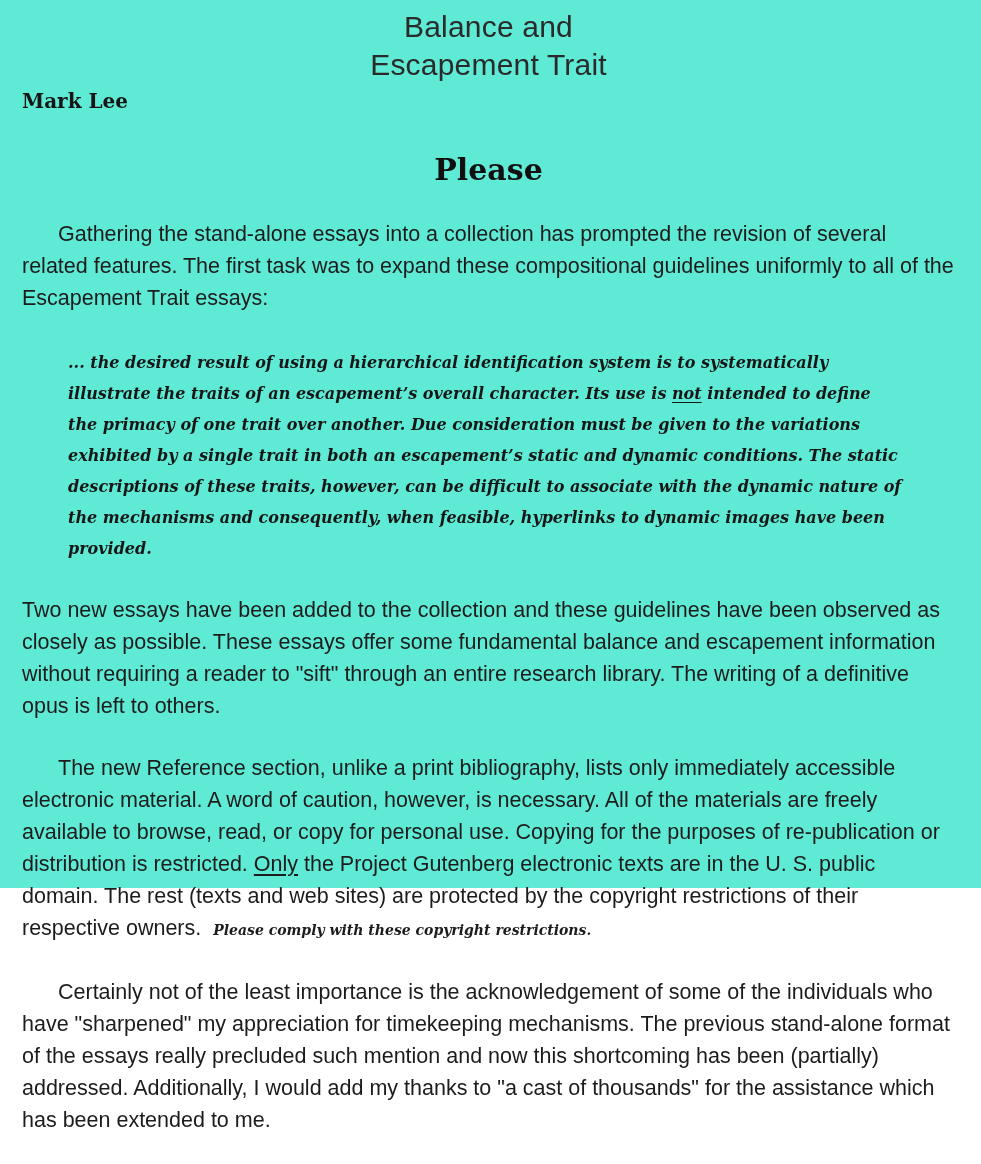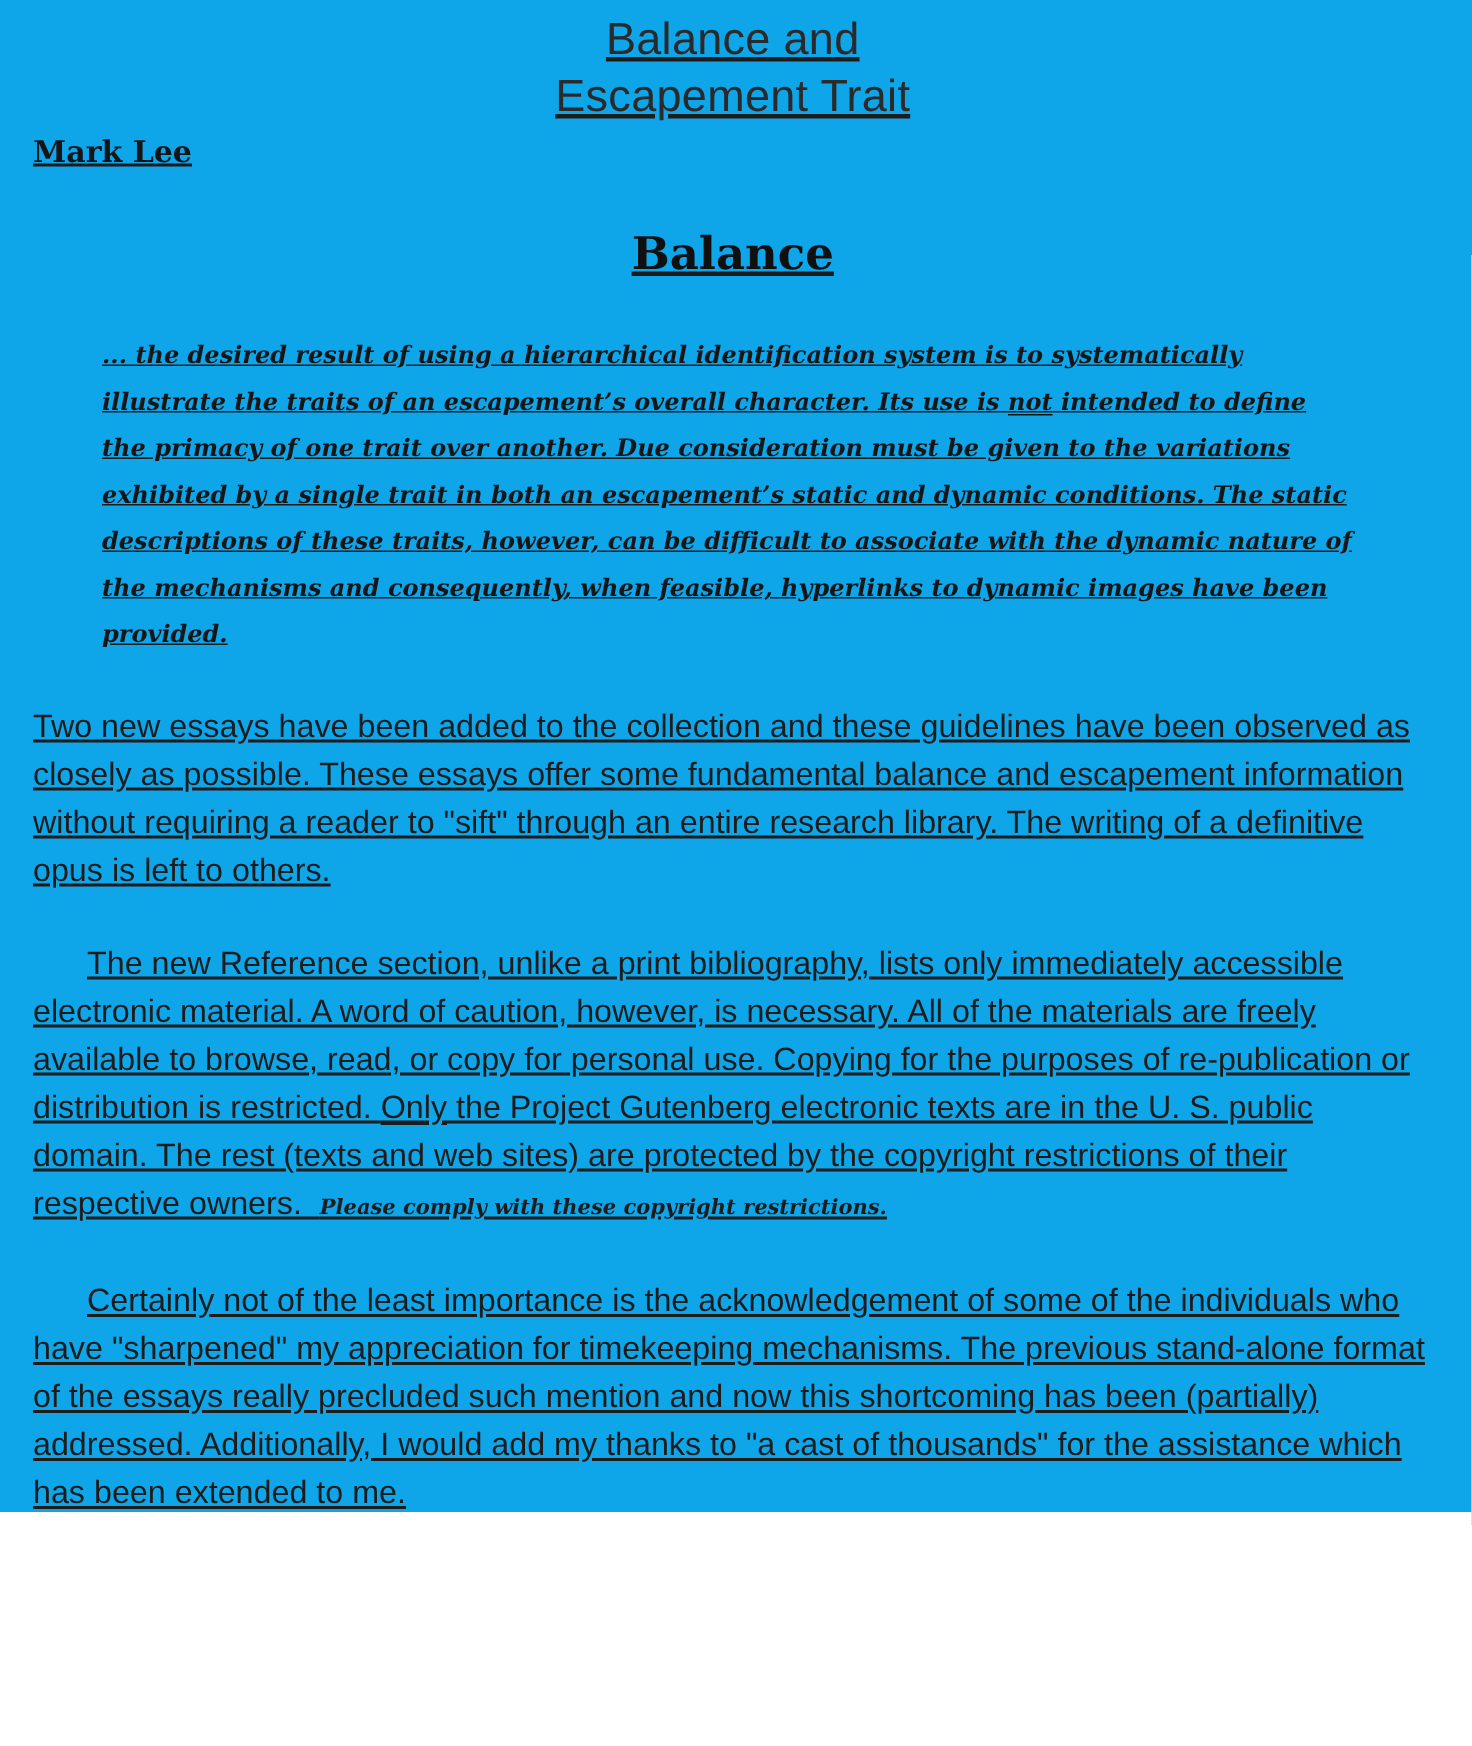--- a/index.html
+++ b/index.html
@@ -5,25 +5,24 @@
   * { margin: 0; padding: 0; box-sizing: border-box; }
   html, body { background: #ffffff; }
   body {
     width: 981px;
     height: 1164px;
     overflow: hidden;
     font-family: "Liberation Sans", sans-serif;
   }
   .page {
     width: 981px;
-    height: 1008px;
-    background: #0ea5e9;
+    height: 888px;
+    background: #5eead4;
     color: #1c1c1c;
     padding: 8px 26px 0 22px;
-    text-decoration: underline;
   }
   .doc-title {
     font-family: "Liberation Sans", sans-serif;
     font-weight: 400;
     font-size: 30px;
     line-height: 38px;
     text-align: center;
     color: #2a2a2a;
     letter-spacing: 0.2px;
   }
@@ -76,22 +75,23 @@
 <main class="page">
 
   <header>
     <h1 class="doc-title">
       <span class="title-line">Balance and</span>
       <span class="title-line">Escapement Trait</span>
     </h1>
     <div class="doc-author">Mark Lee</div>
   </header>
 
-  <h2 class="section-heading">Balance</h2>
+  <h2 class="section-heading">Please</h2>
 
+  <p class="body-para indent">Gathering the stand-alone essays into a collection has prompted the revision of several related features. The first task was to expand these compositional guidelines uniformly to all of the Escapement Trait essays:</p>
 
   <blockquote class="quote"><span>... the desired result of using a hierarchical identification system is to systematically illustrate the traits of an escapement’s overall character. Its use is </span><span class="seg-underline">not</span><span> intended to define the primacy of one trait over another. Due consideration must be given to the variations exhibited by a single trait in both an escapement’s static and dynamic conditions. The static descriptions of these traits, however, can be difficult to associate with the dynamic nature of the mechanisms and consequently, when feasible, hyperlinks to dynamic images have been provided.</span></blockquote>
 
   <p class="body-para">Two new essays have been added to the collection and these guidelines have been observed as closely as possible. These essays offer some fundamental balance and escapement information without requiring a reader to "sift" through an entire research library. The writing of a definitive opus is left to others.</p>
 
   <p class="body-para indent"><span>The new Reference section, unlike a print bibliography, lists only immediately accessible electronic material. A word of caution, however, is necessary. All of the materials are freely available to browse, read, or copy for personal use. Copying for the purposes of re-publication or distribution is restricted. </span><span class="seg-underline">Only</span><span> the Project Gutenberg electronic texts are in the U. S. public domain. The rest (texts and web sites) are protected by the copyright restrictions of their respective owners.&nbsp; </span><span class="seg-bolditalic">Please comply with these copyright restrictions.</span></p>
 
   <p class="body-para indent">Certainly not of the least importance is the acknowledgement of some of the individuals who have "sharpened" my appreciation for timekeeping mechanisms. The previous stand-alone format of the essays really precluded such mention and now this shortcoming has been (partially) addressed. Additionally, I would add my thanks to "a cast of thousands" for the assistance which has been extended to me.</p>
 
 </main>

